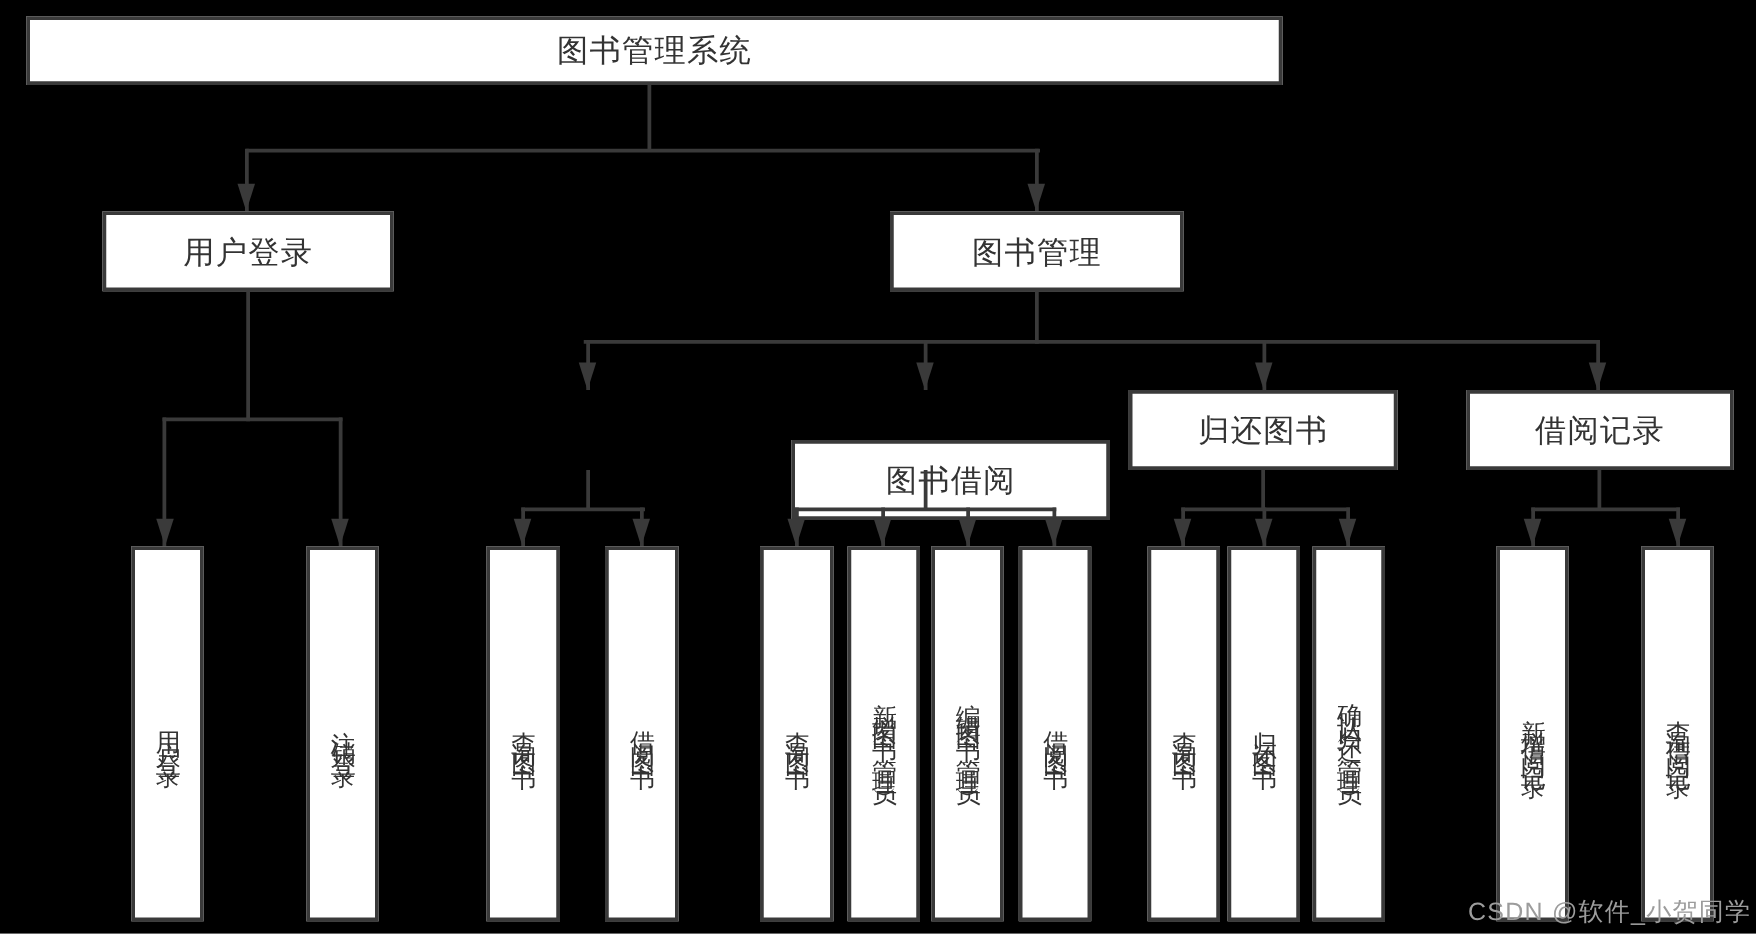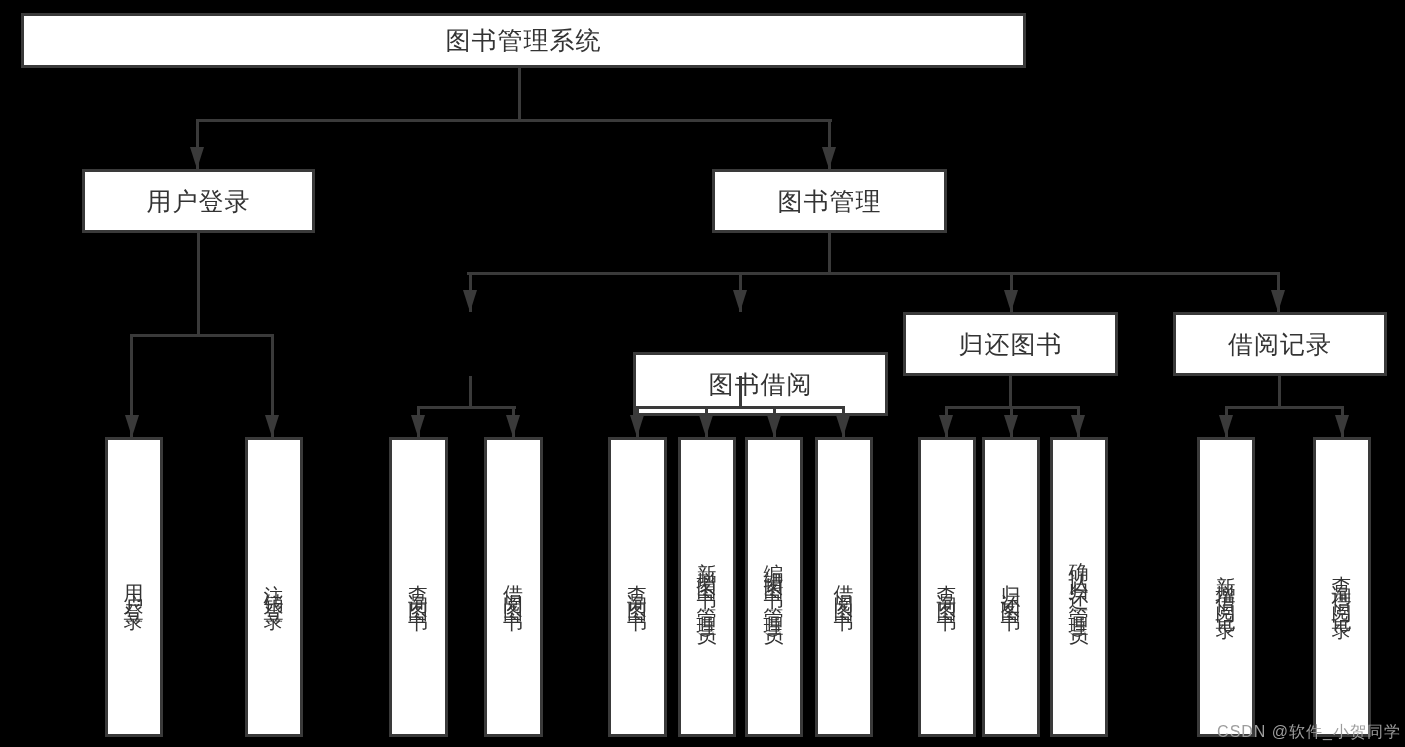--- a/index.html
+++ b/index.html
@@ -19,21 +19,21 @@
     font-size:20px;letter-spacing:9px;color:#333;line-height:1;
   }
   .vl{position:absolute;width:3px;background:#3a3a3a;}
   .hl{position:absolute;height:3px;background:#3a3a3a;}
   .ar{
     position:absolute;width:0;height:0;
     border-left:7px solid transparent;border-right:7px solid transparent;
     border-top:22px solid #3a3a3a;
   }
   .watermark{
-    position:absolute;right:4px;bottom:4px;font-size:16px;color:#9c9c9c;
+    position:absolute;right:4px;bottom:4px;font-size:20px;color:#9c9c9c;
     letter-spacing:1px;white-space:nowrap;
   }
 </style>
 </head>
 <body>
 
 <div class="stage">
 
   <div class="box" style="left:21px;top:13px;width:1005px;height:55px;">
     <span>图书管理系统</span>

